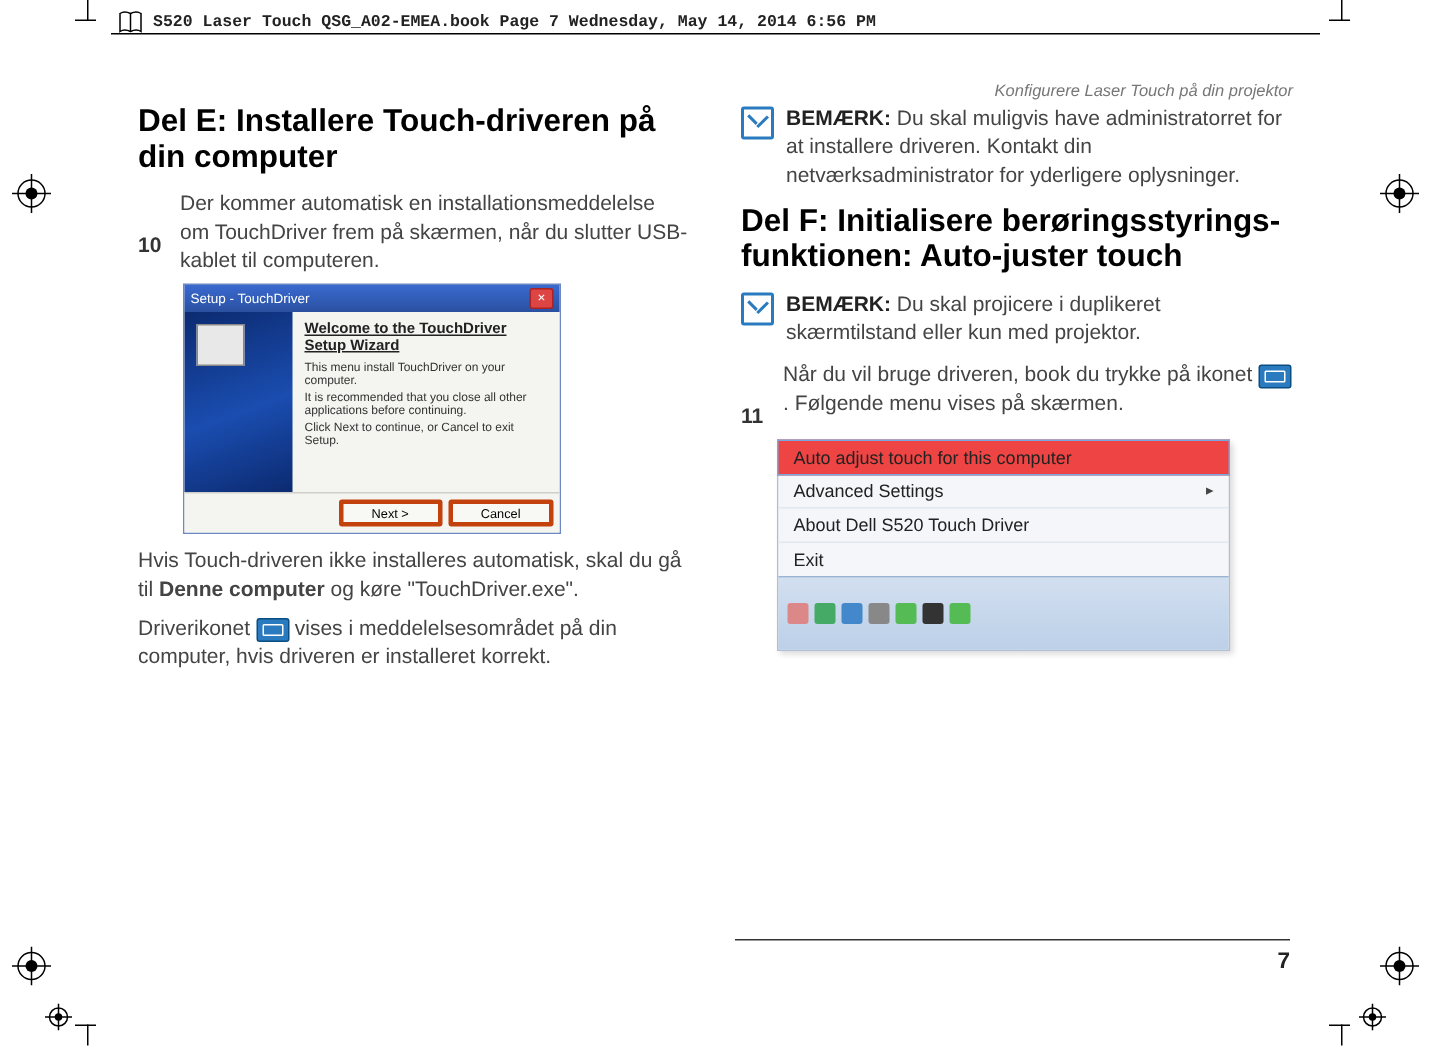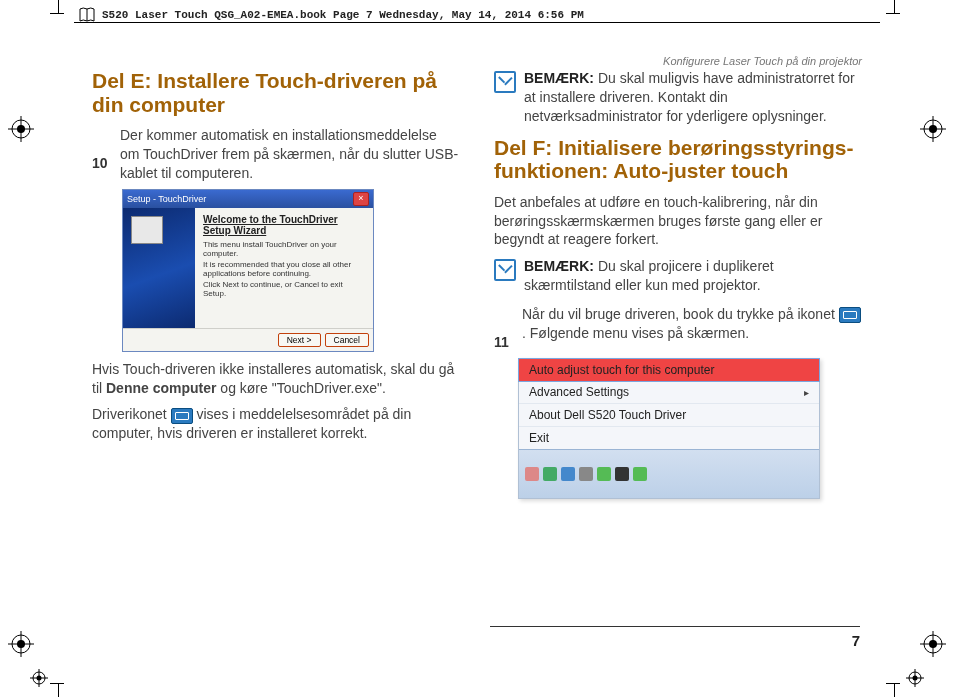--- a/index.html
+++ b/index.html
@@ -79,21 +79,21 @@
     text-align: right;
     font-size: 11px;
     color: #777;
     font-style: italic;
   }
   h2 {
     font-size: 21px;
     font-weight: 600;
     margin: 0 0 10px 0;
     line-height: 1.12;
-    color:#a16207;
+    color:#000000;
   }
   .step {
     display:flex;
     font-size: 14px;
     line-height: 1.35;
     margin-bottom: 6px;
   }
   .step .num {
     font-weight:700;
     width: 28px;
@@ -175,21 +175,21 @@
   .wizard .main{
     flex:1;padding:6px 8px;color:#222;
   }
   .wizard .main .h{font-weight:700;font-size:10px;margin-bottom:4px;text-decoration:underline;}
   .wizard .main .t{font-size:8px;color:#333;margin:2px 0;}
   .wizard .btns{
     background:#f4f4f0;padding:4px;border-top:1px solid #cfcfca;
     display:flex;justify-content:flex-end;gap:4px;
   }
   .wizard .btns button{
-    font-size:8.5px;padding:1px 8px;border:1px solid #c2410c;background:#f8f8f4;border-radius:2px;
+    font-size:8.5px;padding:1px 19px;border:3px solid #c2410c;background:#f8f8f4;border-radius:2px;
   }
   .menu-shot{
     width: 300px;
     margin:6px 0 0 24px;
     position:relative;
     background:#f4f6fa;
     border:1px solid #b0c0d4;
     box-shadow:2px 2px 4px rgba(0,0,0,0.15);
     font-family:"Segoe UI",Tahoma,sans-serif;
     font-size:12px;
@@ -341,21 +341,20 @@
 
   <div class="col">
     <div class="running-head">Konfigurere Laser Touch på din projektor</div>
 
     <div class="note">
       <div class="nicon"></div>
       <div class="ntext"><strong>BEMÆRK:</strong><span> Du skal muligvis have administratorret for at installere driveren. Kontakt din netværksadministrator for yderligere oplysninger.</span></div>
     </div>
 
     <h2>Del F: Initialisere berøringsstyrings-funktionen: Auto-juster touch</h2>
-    <p class="body">Det anbefales at udføre en touch-kalibrering, når din berøringsskærmskærmen bruges første gang eller er begyndt at reagere forkert.</p>
 
     <div class="note">
       <div class="nicon"></div>
       <div class="ntext"><strong>BEMÆRK:</strong><span> Du skal projicere i duplikeret skærmtilstand eller kun med projektor.</span></div>
     </div>
 
     <div class="step">
       <div class="num">11</div>
       <div class="txt">
         <span>Når du vil bruge driveren, book du trykke på ikonet </span>

